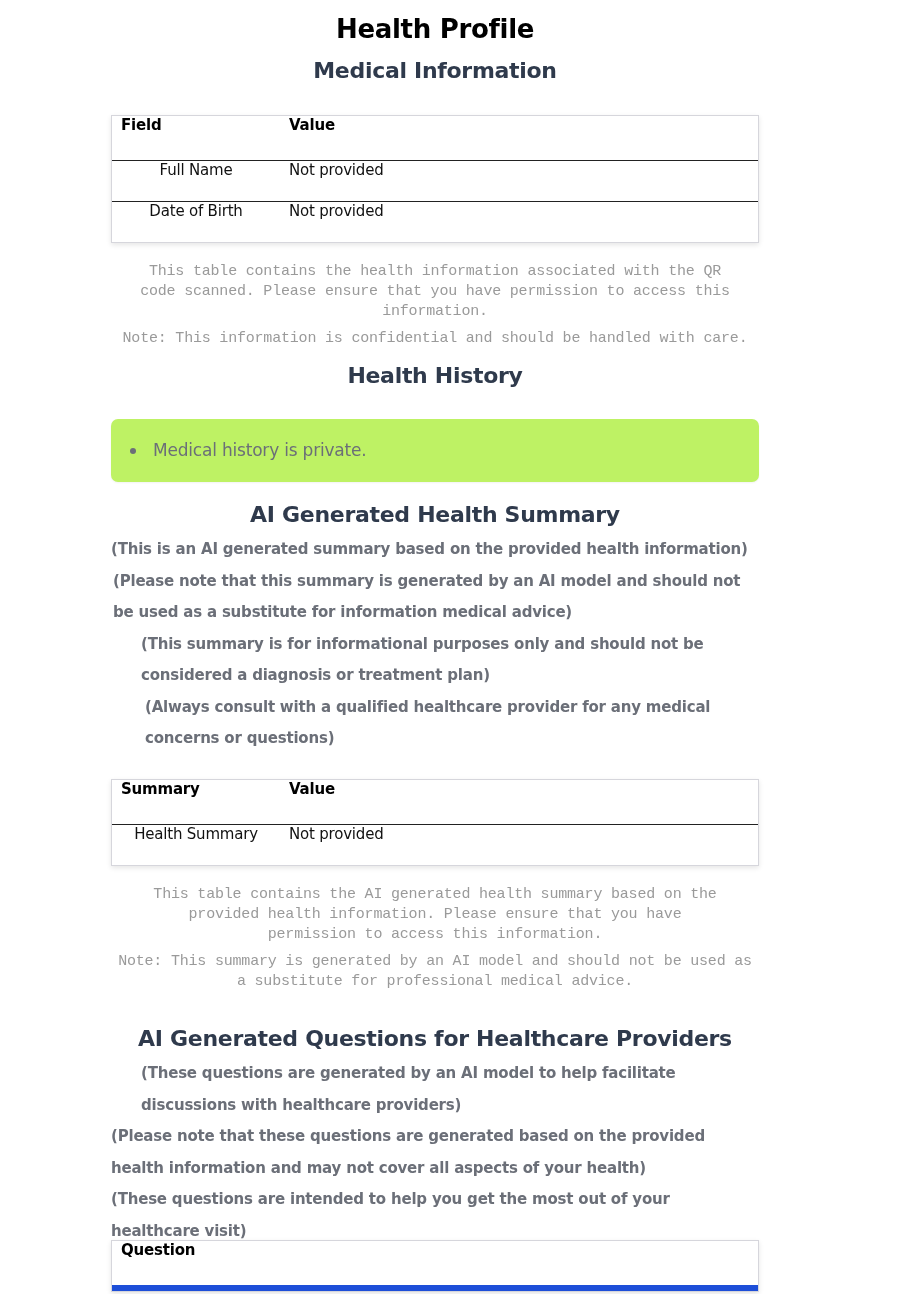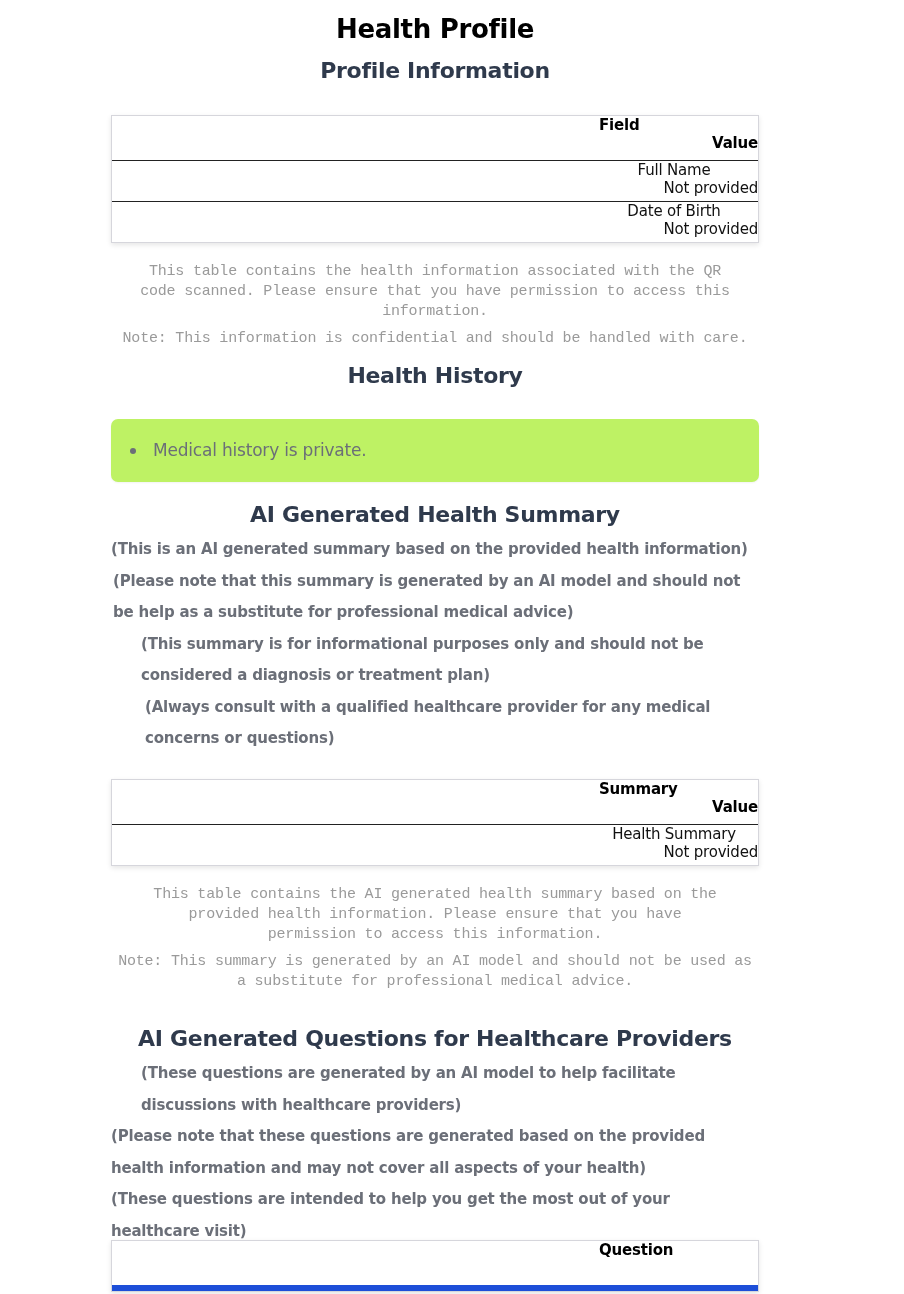--- a/index.html
+++ b/index.html
@@ -9,41 +9,41 @@
     color: #111;
   }
   .page { position: absolute; left: 111px; width: 648px; top: 0; }
   .title { position: absolute; left: 0; right: 0; top: 14px; text-align: center; font-size: 26px; font-weight: bold; color: #000; letter-spacing: -0.3px; }
   .h2 { position: absolute; left: 0; right: 0; text-align: center; font-size: 22px; color: #2f3a4c; letter-spacing: -0.3px; }
   .table {
     position: absolute; left: 0; width: 646px; border: 1px solid #d6d6dc;
     box-shadow: 0 2px 5px rgba(0,0,0,0.10); background: #fff;
     font-size: 15px; letter-spacing: -0.2px;
   }
-  .row { display: flex; align-items: flex-end; border-bottom: 1px solid #222; height: 40px; flex-direction: column; }
+  .row { display: flex; align-items: flex-start; border-bottom: 1px solid #222; height: 40px; }
   .row:last-child { border-bottom: none; }
   .row.head { height: 44px; font-weight: bold; color: #000; }
   .cell1 { width: 168px; padding-left: 9px; box-sizing: border-box; }
   .row.body .cell1 { text-align: center; padding-left: 0; }
   .cell2 { flex: 1; padding-left: 9px; }
   .muted { position: absolute; left: 0; right: 0; text-align: center; font-size: 15px; color: #9a9a9a; line-height: 20px; letter-spacing: -0.2px; font-family: Liberation Mono, monospace; }
   .note { position: absolute; left: 0; right: 0; text-align: left; font-size: 15px; color: #6b6f78; font-weight: bold; line-height: 31.5px; letter-spacing: -0.2px; }
   .history-box { position: absolute; left: 0; width: 648px; top: 419px; height: 63px; background: #bef264; border-radius: 7px; box-shadow: 0 1px 2px rgba(0,0,0,0.05); }
   .history-box ul { margin: 0; padding: 0 0 0 42px; list-style: none; }
   .history-box li { position: relative; line-height: 63px; font-size: 17px; color: #6b6f78; letter-spacing: -0.2px; }
   .bullet { position: absolute; left: -23px; top: 29px; width: 6px; height: 6px; border-radius: 50%; background: #6b6f78; }
 </style>
 </head>
 <body>
 
 <div class="page">
 
   <h1 class="title" style="margin:0;">Health Profile</h1>
 
-  <h2 class="h2" style="margin:0; top:58px;">Profile Information</h2>
+  <h2 class="h2" style="margin:0; top:58px;">Medical Information</h2>
 
   <div class="table" style="top:115px;">
     <div class="row head">
       <div class="cell1">Field</div>
       <div class="cell2">Value</div>
     </div>
     <div class="row body">
       <div class="cell1">Full Name</div>
       <div class="cell2">Not provided</div>
     </div>
@@ -60,21 +60,21 @@
 
   <div class="history-box">
     <ul>
       <li><span class="bullet"></span><span>Medical history is private.</span></li>
     </ul>
   </div>
 
   <h2 class="h2" style="margin:0; top:502px;">AI Generated Health Summary</h2>
   <div class="note" style="top:534px;">
     <div>(This is an AI generated summary based on the provided health information)</div>
-    <div style="padding:0 2px;">(Please note that this summary is generated by an AI model and should not be help as a substitute for professional medical advice)</div>
+    <div style="padding:0 2px;">(Please note that this summary is generated by an AI model and should not be used as a substitute for information medical advice)</div>
     <div style="padding:0 30px;">(This summary is for informational purposes only and should not be considered a diagnosis or treatment plan)</div>
     <div style="padding:0 34px;">(Always consult with a qualified healthcare provider for any medical concerns or questions)</div>
   </div>
 
   <div class="table" style="top:779px;">
     <div class="row head">
       <div class="cell1">Summary</div>
       <div class="cell2">Value</div>
     </div>
     <div class="row body">

